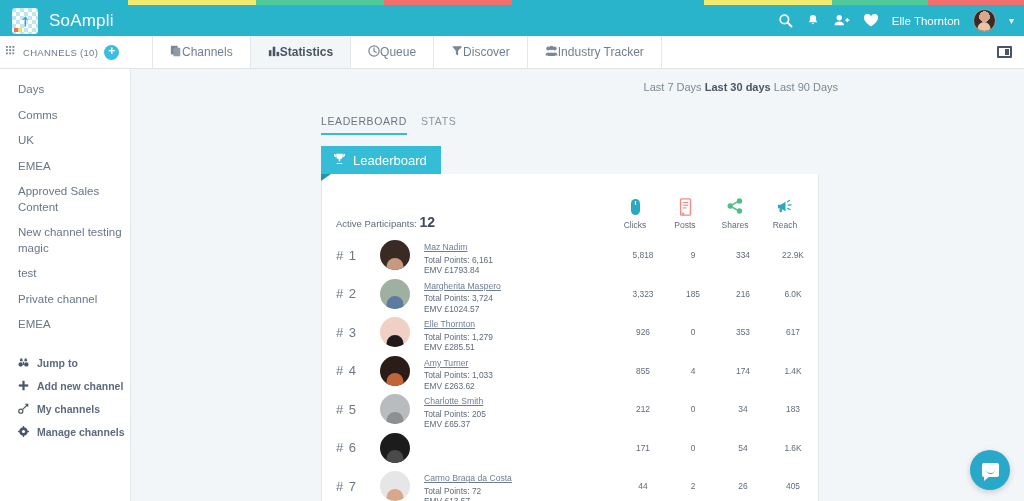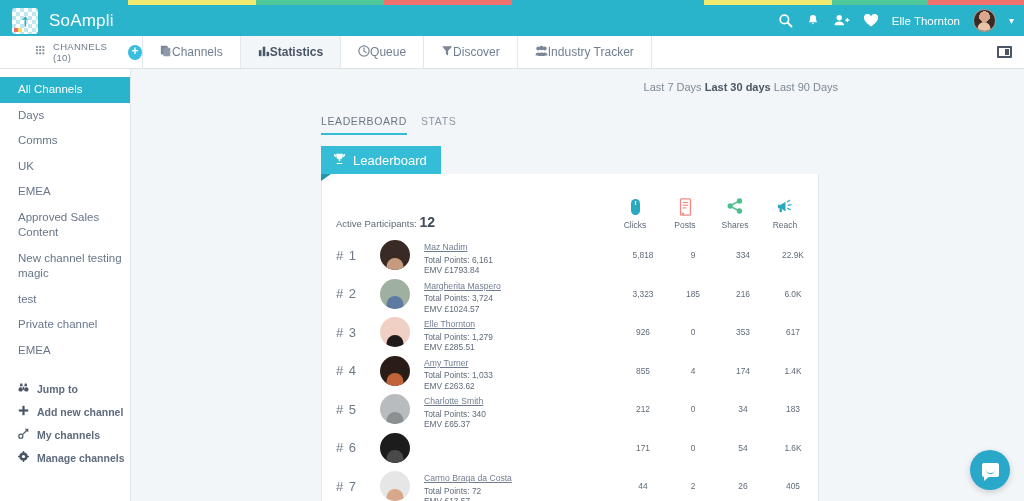--- a/index.html
+++ b/index.html
@@ -48,22 +48,22 @@
     width:13px;height:13px;border-radius:50%;background:#e8c4a8;}
   #caret-down { color:#ffffff; font-size:10px; }
 
   
   #tabrow {
     height: 33px; width: 1024px; background:#ffffff;
     border-bottom: 1px solid #dfe3e8;
     display: flex; align-items: stretch; position: relative;
   }
   #channels-head {
-    width: 131px; display:flex; align-items:center; gap:6px;
-    padding-left:24px; border-right:1px solid #e4e8ec; background:#fff;margin-left:12px;
+    width: 153px; display:flex; align-items:center; gap:6px;
+    padding-left:6px; border-right:1px solid #e4e8ec; background:#fff;
   }
   #channels-head .grid-ico { color:#7b8796; font-size: 11px; letter-spacing:-1px; }
   #channels-label { font-size: 9.5px; color:#6d7b8d; letter-spacing:.3px; }
   #add-channel-btn {
     width:15px; height:15px; border-radius:50%; background:#39bde0;
     color:#fff; font-size:12px; line-height:13px; text-align:center;
     font-weight:bold; cursor:pointer;
   }
   .nav-tab {
     display:flex; align-items:center; padding: 0 17px;
@@ -294,21 +294,20 @@
   <div id="tabrow-spacer"></div>
   <div id="panel-toggle">
       <span class="pt"></span>
     </div>
 </div>
 
 <div id="body">
 
   <div id="sidebar">
     <div id="sidebar-channels">
-        <div class="ch-item active">All Channels</div>
         <div class="ch-item">Days</div>
         <div class="ch-item">Comms</div>
         <div class="ch-item">UK</div>
         <div class="ch-item">EMEA</div>
         <div class="ch-item">Approved Sales Content</div>
         <div class="ch-item">New channel testing magic</div>
         <div class="ch-item">test</div>
         <div class="ch-item">Private channel</div>
         <div class="ch-item">EMEA</div>
       </div>
@@ -462,21 +461,21 @@
                 <div>4</div>
                 <div>174</div>
                 <div>1.4K</div>
               </div>
             </div>
             <div class="lb-row">
               <div class="rank"># 5</div>
               <div class="av" style="background: rgb(185, 188, 190);">
                 <i style="background: rgb(141, 144, 147);"></i>
               </div>
-              <div class="info"><a class="p-name">Charlotte Smith</a><div class="p-pts">Total Points: 340</div><div class="p-emv">EMV £65.37</div></div>
+              <div class="info"><a class="p-name">Charlotte Smith</a><div class="p-pts">Total Points: 205</div><div class="p-emv">EMV £65.37</div></div>
               <div class="nums">
                 <div>212</div>
                 <div>0</div>
                 <div>34</div>
                 <div>183</div>
               </div>
             </div>
             <div class="lb-row">
               <div class="rank"># 6</div>
               <div class="av" style="background: rgb(28, 28, 28);">

